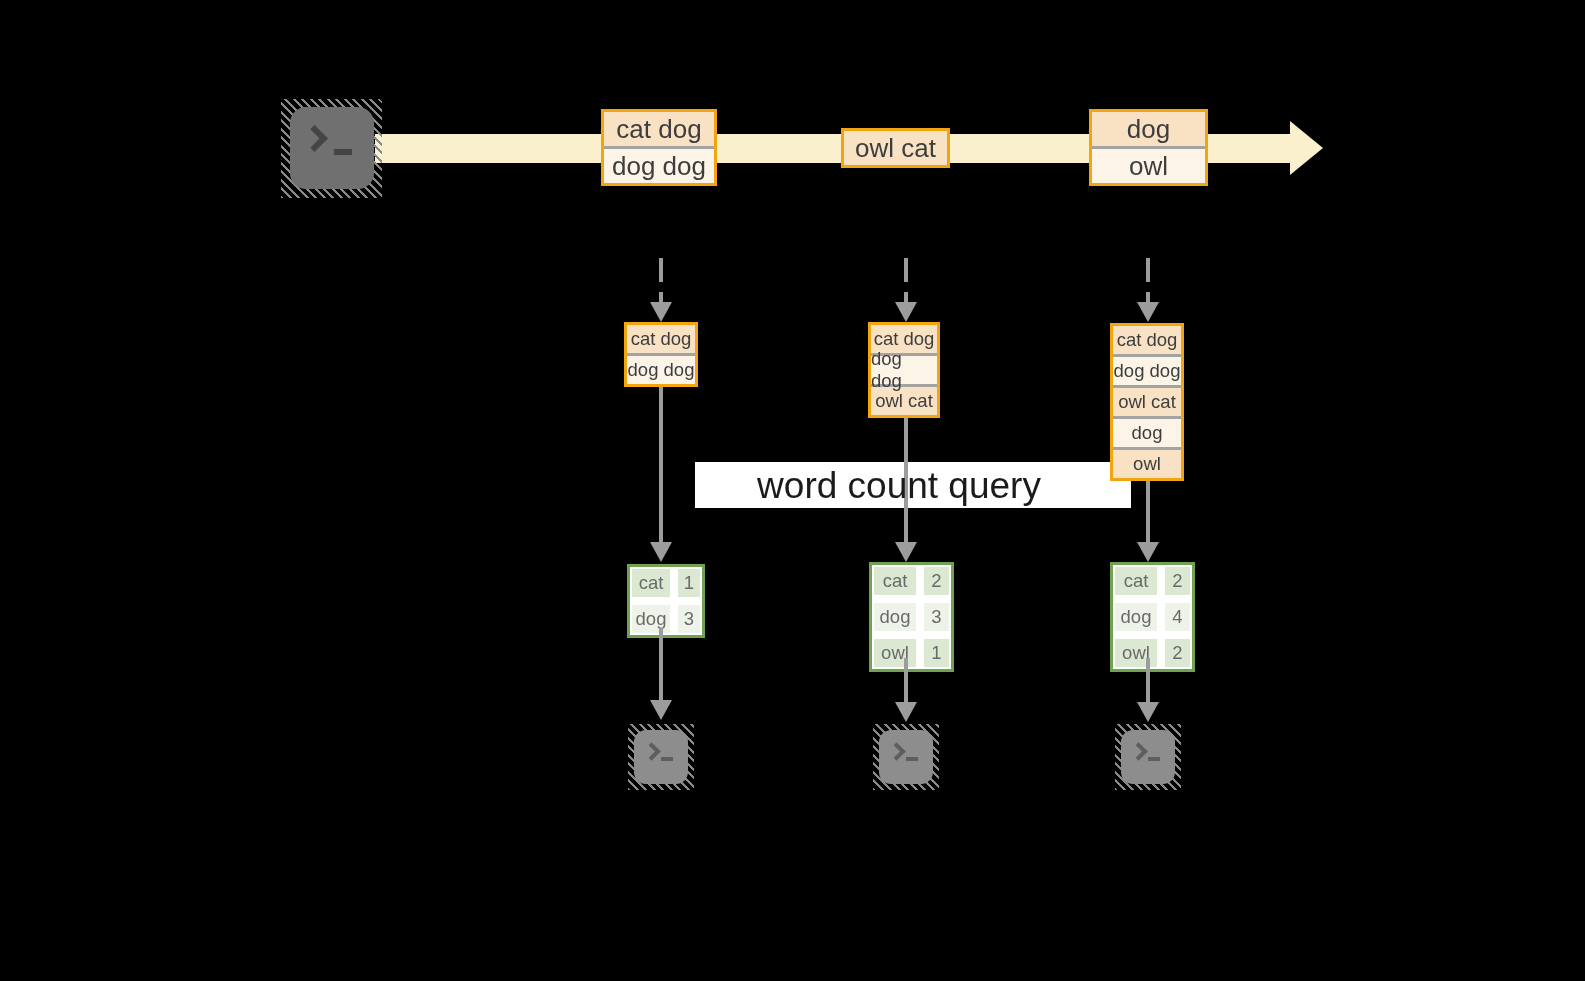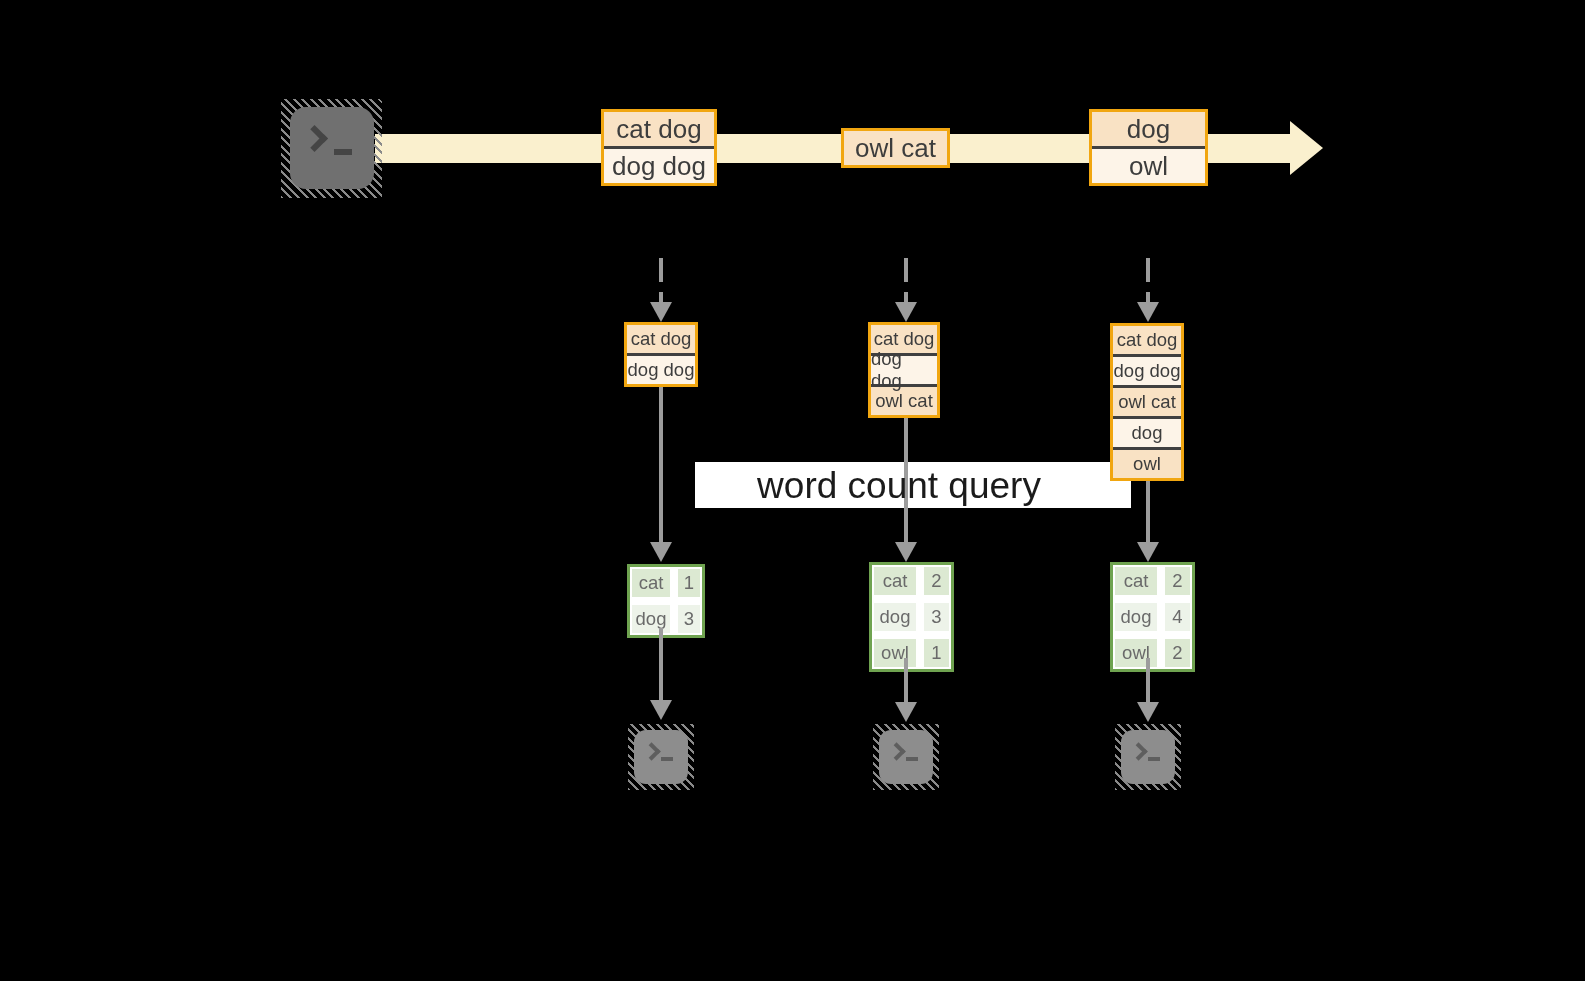--- a/index.html
+++ b/index.html
@@ -23,21 +23,21 @@
         transform:rotate(45deg);}
   .pdash{position:absolute;background:#454545;}
   .term-top .chev{left:15px;top:22px;}
   .term-top .pdash{left:44px;top:42px;width:18px;height:6px;}
   .term-sm .chev{width:9px;height:9px;border-top:4px solid #5E5E5E;border-right:4px solid #5E5E5E;left:11px;top:15px;}
   .term-sm .pdash{background:#5E5E5E;left:27px;top:27px;width:12px;height:4px;}
 
   
   .obox{position:absolute;border:3px solid #F1A610;z-index:5;}
   .obox .row{display:flex;align-items:center;justify-content:center;color:#3D3D3D;
-             border-top:3px solid #404040;letter-spacing:0;}
+             border-top:3px solid #a3a3a3;letter-spacing:0;}
   .obox .row:first-child{border-top:0;}
   .peach{background:#F9E2C4;}
   .cream{background:#FDF4E8;}
   .obox-lg .row{height:34px;font-size:26px;}
   .obox-sm .row{height:28px;font-size:18.5px;}
 
   
   .darrow,.sarrow{position:absolute;width:4px;z-index:3;}
   .dseg{position:absolute;left:0;width:4px;background:#9C9C9C;}
   .ahead{position:absolute;left:-9px;width:0;height:0;

